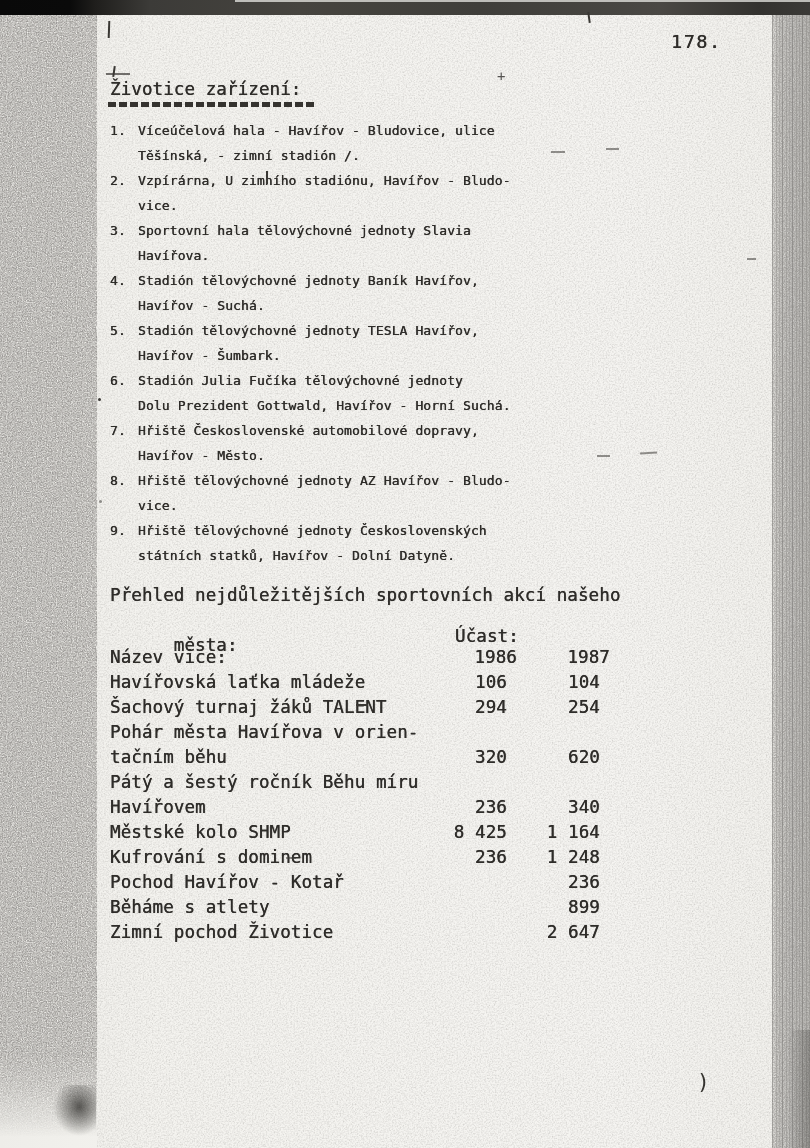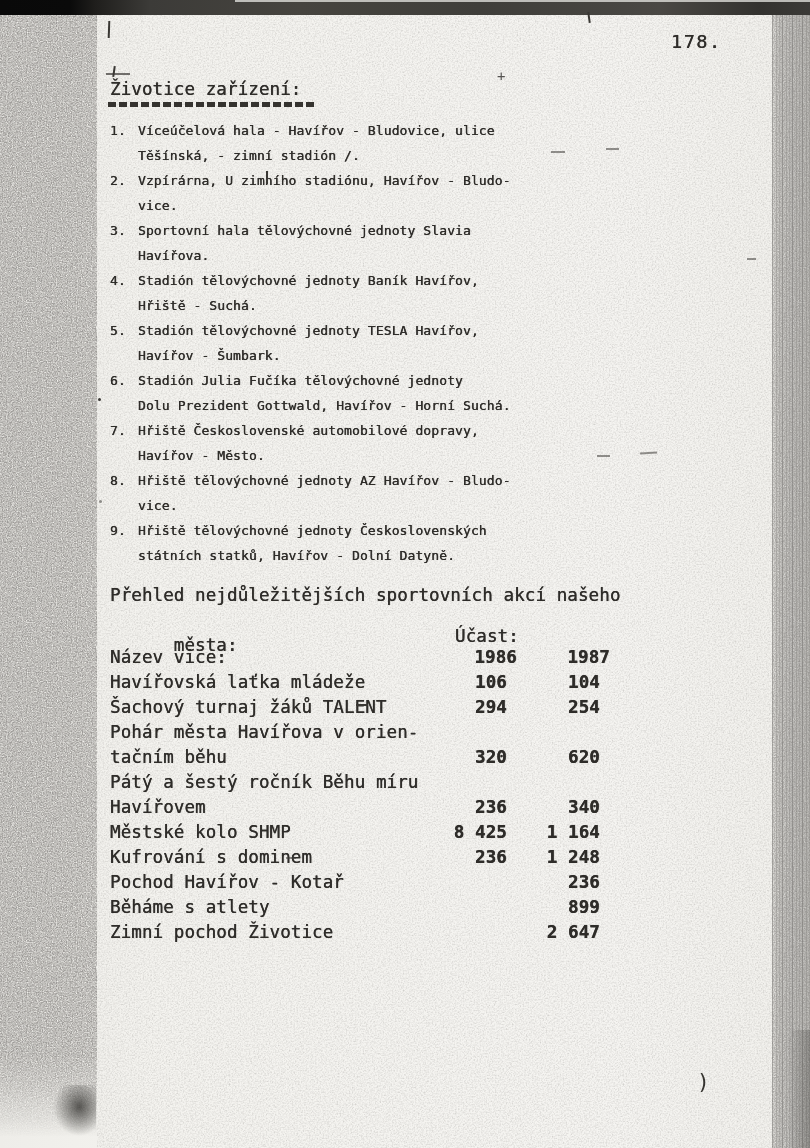--- a/index.html
+++ b/index.html
@@ -49,21 +49,21 @@
   .fac-line1 { white-space:pre; }
   .fac-num { display:inline-block; width:28px; }
   .fac-line2 { padding-left:28px; white-space:pre; }
 
   .intro { position:absolute; top:583px; left:110px; width:580px; font-size:17.5px; line-height:25px; letter-spacing:.1px; }
   .intro-line2 { position:relative; white-space:pre; }
   .ucast { position:absolute; left:345px; top:16px; }
 
   .etable { position:absolute; top:645px; left:110px; width:560px; font-size:17.5px; line-height:25px; letter-spacing:.1px; }
   .trow { position:relative; height:25px; white-space:pre; }
-  .tv { position:absolute; top:0; width:112px; text-align:right;font-weight:bold; }
+  .tv { position:absolute; top:0; width:112px; text-align:right; }
   .tv1 { left:285px; }
   .tv2 { left:378px; }
   .trow.hdr .tv { transform: translateX(10px); }
 
   
   .art { position:absolute; background:#3a3834; }
   .a-soft { background:rgba(62,60,56,.55); }
   .a-tick1 { left:108px; top:21px; width:2px; height:17px; transform:rotate(2deg); }
   .a-tick2 { left:588px; top:12px; width:2px; height:11px; transform:rotate(-8deg); }
   .a-head-v { left:113px; top:66px; width:2px; height:11px; transform:rotate(8deg); }
@@ -131,21 +131,21 @@
     <div>
       <div class="fac-line1"><span class="fac-num">2.</span><span>Vzpírárna, U zimního stadiónu, Havířov - Bludo-</span></div>
       <div class="fac-line2">vice.</div>
     </div>
     <div>
       <div class="fac-line1"><span class="fac-num">3.</span><span>Sportovní hala tělovýchovné jednoty Slavia</span></div>
       <div class="fac-line2">Havířova.</div>
     </div>
     <div>
       <div class="fac-line1"><span class="fac-num">4.</span><span>Stadión tělovýchovné jednoty Baník Havířov,</span></div>
-      <div class="fac-line2">Hřiště - Suchá.</div>
+      <div class="fac-line2">Havířov - Suchá.</div>
     </div>
     <div>
       <div class="fac-line1"><span class="fac-num">5.</span><span>Stadión tělovýchovné jednoty TESLA Havířov,</span></div>
       <div class="fac-line2">Havířov - Šumbark.</div>
     </div>
     <div>
       <div class="fac-line1"><span class="fac-num">6.</span><span>Stadión Julia Fučíka tělovýchovné jednoty</span></div>
       <div class="fac-line2">Dolu Prezident Gottwald, Havířov - Horní Suchá.</div>
     </div>
     <div>

